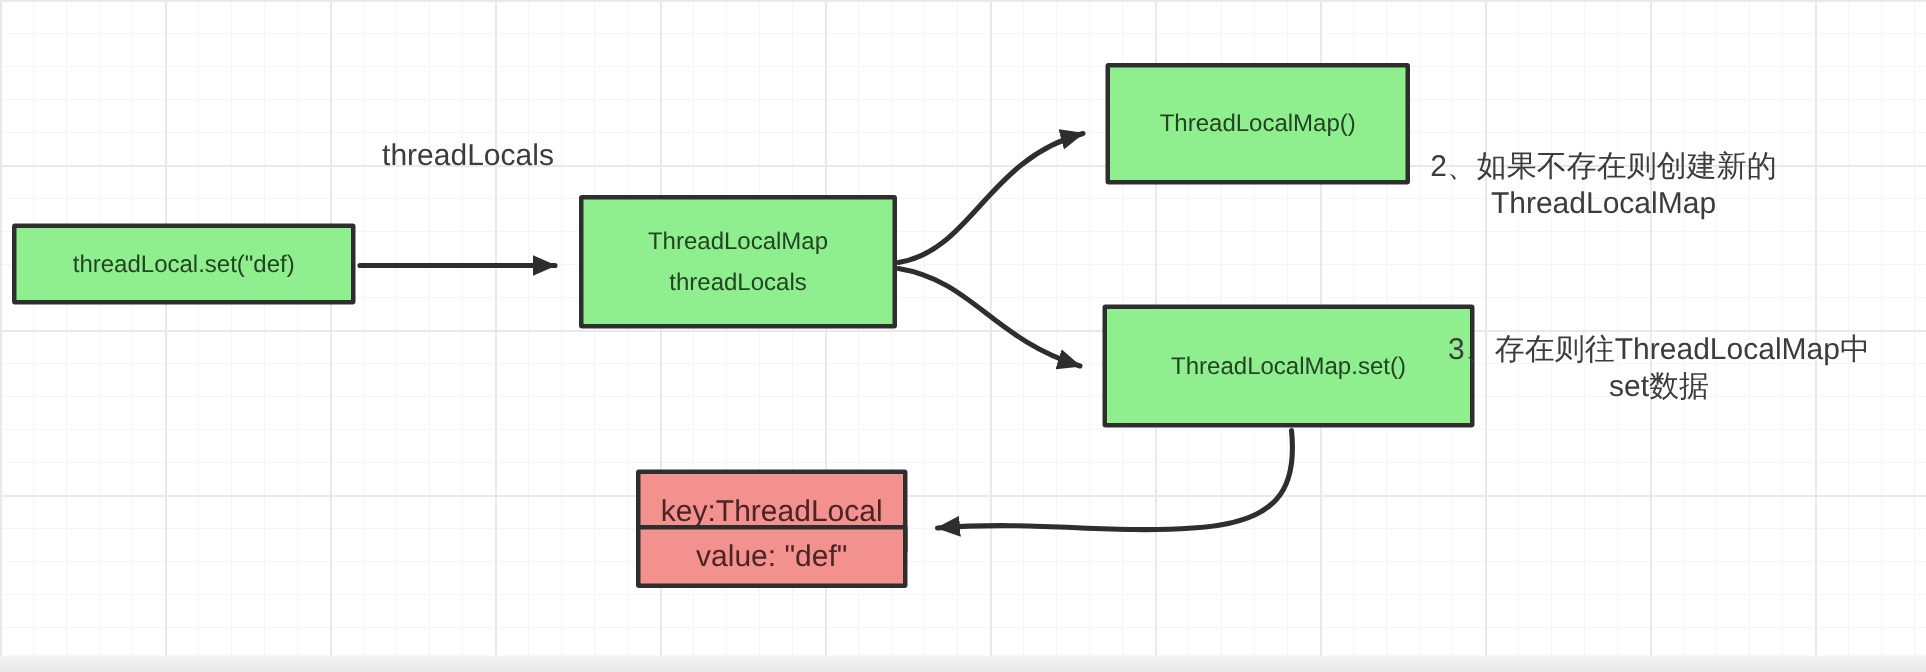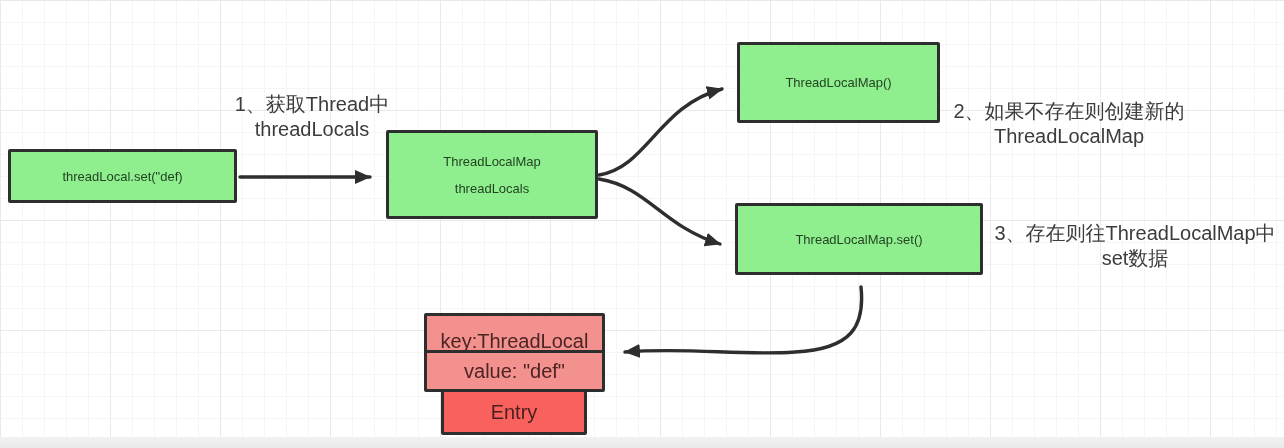--- a/index.html
+++ b/index.html
@@ -22,47 +22,47 @@
   .node{
     position:absolute;
     box-sizing:border-box;
     border:3px solid #2e2e2e;
     border-radius:2px;
     display:flex;
     flex-direction:column;
     align-items:center;
     justify-content:center;
     text-align:center;
-    font-size:13px;
+    font-size:16px;
     line-height:27px;
     white-space:nowrap;
   }
   .green{background:#8fee8d;color:#234423;}
   .pink{background:#f3918f;color:#4b2423;}
   .red{background:#f8615e;color:#4b1f1e;}
 
   .node-set   {left:8px;  top:149px; width:229px; height:54px;}
   .node-map   {left:386px;top:130px; width:212px; height:89px;}
   .node-ctor  {left:737px;top:42px;  width:203px; height:81px;}
-  .node-mapset{left:735px;top:203px; width:248px; height:72px;}
+  .node-mapset{left:735px;top:203px; width:248px; height:82px;}
   .node-key   {left:424px;top:313px; width:181px; height:56px; font-size:20px;}
   .node-value {left:424px;top:350px; width:181px; height:42px; font-size:20px;}
   .node-entry {left:441px;top:389px; width:146px; height:46px; font-size:20px;}
 
   .annotation{
     position:absolute;
     color:#3c3c3c;
     font-size:20px;
     line-height:25px;
     text-align:center;
     white-space:nowrap;
   }
   .step1{left:224px; top:92px;  width:176px;}
   .step2{left:948px; top:57px;  width:242px;margin-top:42px;}
-  .step3{left:985px; top:221px; width:300px;}
+  .step3{left:956px; top:221px; width:300px;}
   .step4{left:774px; top:365px; width:304px;}
 
   svg.connectors{position:absolute;left:0;top:0;pointer-events:none;}
   svg.connectors path{fill:none;stroke:#2e2e2e;stroke-width:3.4;stroke-linecap:round;}
 
   .scrollbar-track{
     position:absolute;left:0;bottom:0;width:1284px;height:11px;
     background:linear-gradient(#f2f2f2,#e9e9e9);
   }
 </style>
@@ -101,26 +101,22 @@
   </div>
 
   <div class="node pink node-key">
     <span>key:ThreadLocal</span>
   </div>
 
   <div class="node pink node-value">
     <span>value: "def"</span>
   </div>
 
-  <div class="node red node-entry">
-    <span>Entry</span>
-  </div>
 
   <div class="annotation step1">
-    <div>1、获取Thread中</div>
     <div>threadLocals</div>
   </div>
 
   <div class="annotation step2">
     <div>2、如果不存在则创建新的</div>
     <div>ThreadLocalMap</div>
   </div>
 
   <div class="annotation step3">
     <div>3、存在则往ThreadLocalMap中</div>

